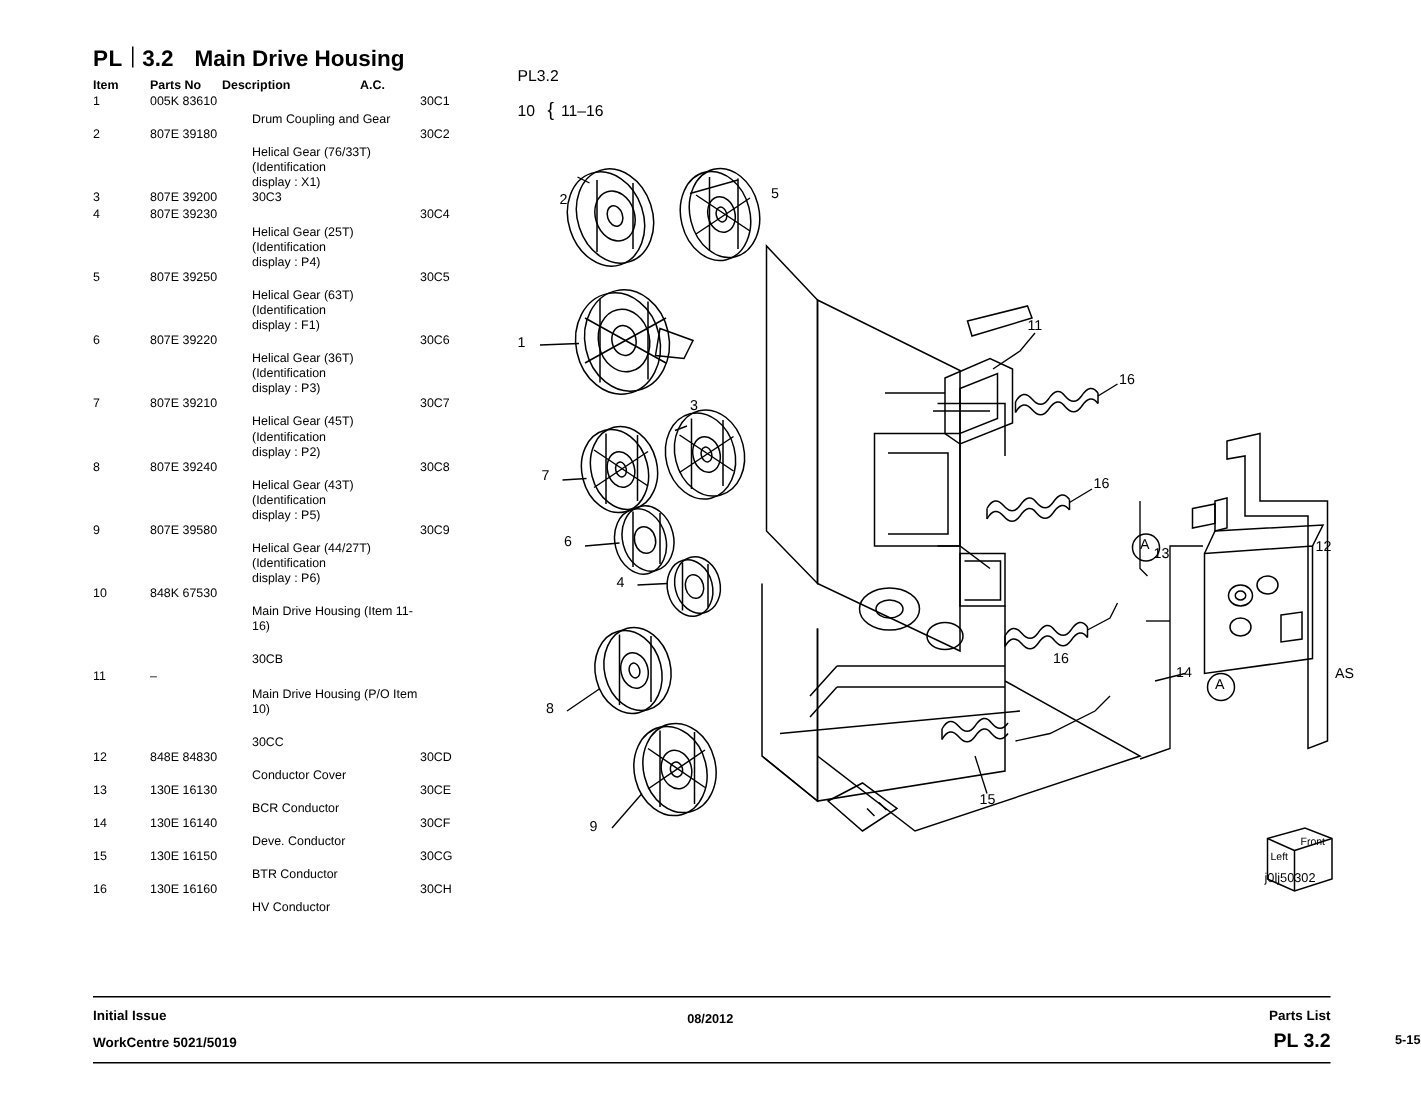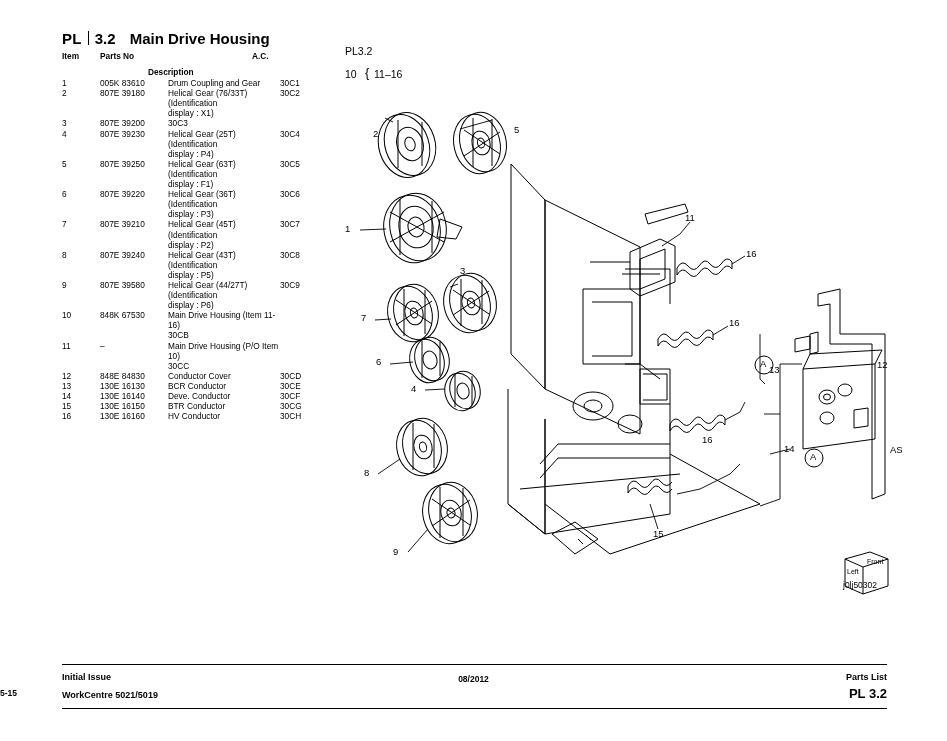--- a/index.html
+++ b/index.html
@@ -62,28 +62,28 @@
     font-size: 8.3px;
     line-height: 10.1px;
   }
   .thead {
     display: flex;
     font-weight: bold;
     padding-bottom: 1px;
   }
   .thead .c-item { width: 38px; }
   .thead .c-part { width: 48px; }
-  .thead .c-desc { width: 104px; margin-top: 16px; }
+  .thead .c-desc { width: 92px; }
   .thead .c-ac  { width: 50px; }
   .trow {
     display: flex;
   }
   .trow .c-item { width: 38px; }
   .trow .c-part { width: 68px; }
-  .trow .c-desc { width: 112px; }
+  .trow .c-desc { width: 112px; margin-top: 12px; }
   .trow .c-ac  { width: 50px; }
   .c-desc .cont { display: block; }
 
   
   .diagram {
     position: absolute;
     left: 340px;
     top: 34px;
     width: 570px;
     height: 570px;
@@ -142,21 +142,21 @@
     top: 674px;
     text-align: center;
     font-size: 8.5px;
     font-weight: bold;
   }
   .f-center-2 {
     position: absolute;
     left: 0;
     width: 947px;
     top: 688px;
-    text-align: left;
+    text-align: right;
     font-size: 8.5px;
     font-weight: bold;
   }
   .f-right-1 {
     position: absolute;
     right: 60px;
     top: 672px;
     font-size: 9px;
     font-weight: bold;
     text-align: right;

